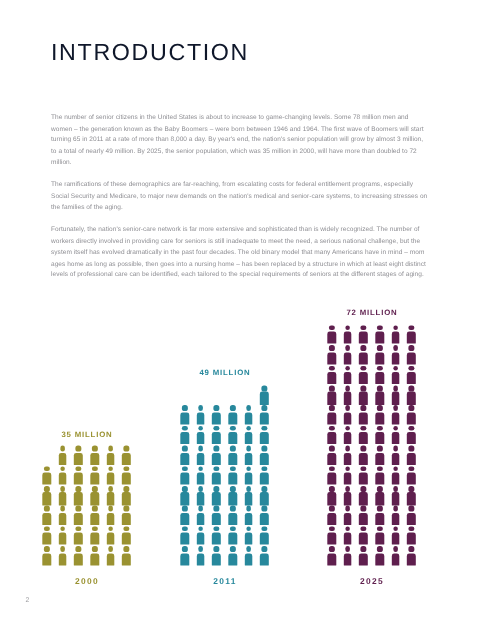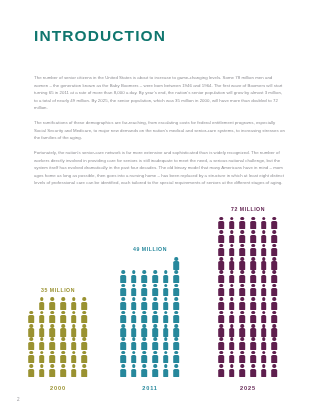--- a/index.html
+++ b/index.html
@@ -20,22 +20,22 @@
     height: 414px;
     background: #ffffff;
     box-sizing: border-box;
   }
   .heading {
     position: absolute;
     left: 34px;
     top: 27px;
     font-size: 15.5px;
     letter-spacing: 1.1px;
-    color: #0f766e;
-    font-weight: 700;
+    color: #0f172a;
+    font-weight: 400;
     font-family: "Liberation Sans", sans-serif;
     white-space: nowrap;
   }
   .body-copy {
     position: absolute;
     left: 34px;
     top: 74px;
     width: 252px;
     font-size: 4.35px;
     line-height: 7.55px;

